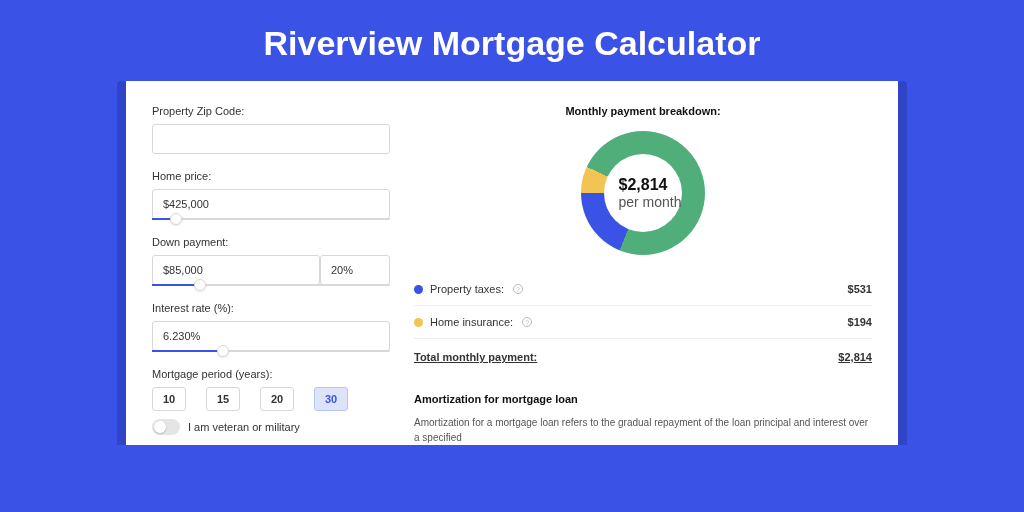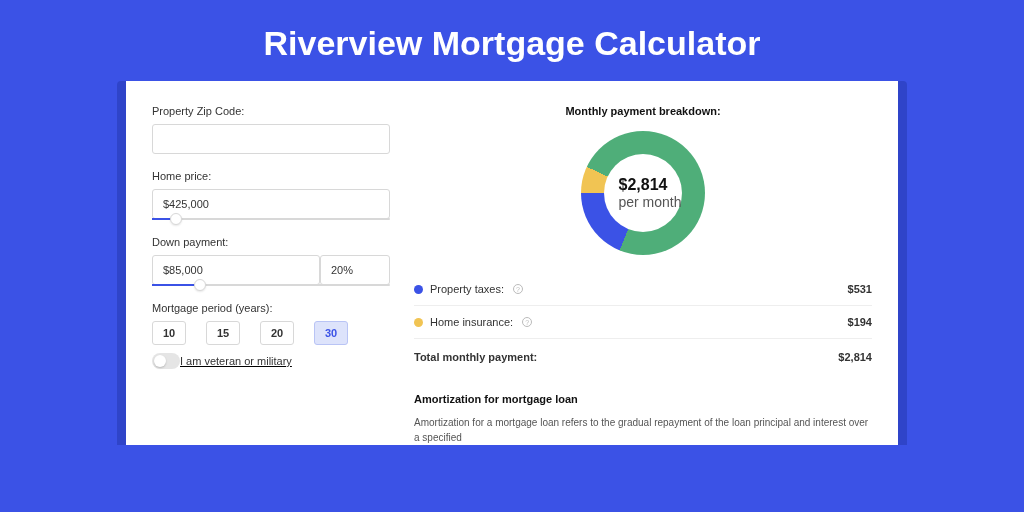--- a/index.html
+++ b/index.html
@@ -90,21 +90,21 @@
     display: flex;
     align-items: center;
     justify-content: center;
     cursor: pointer;
   }
   .period-btn.active {
     background: #dde3fb;
     border-color: #b9c4f5;
     color: #3b52e6;
   }
-  .toggle-row { display: flex; align-items: center; gap: 0; margin-top: 4px; text-decoration: underline; }
+  .toggle-row { display: flex; align-items: center; gap: 8px; margin-top: 4px; }
   .toggle {
     width: 28px;
     height: 16px;
     background: #e5e5e5;
     border-radius: 8px;
     position: relative;
   }
   .toggle::after {
     content: "";
     position: absolute;
@@ -143,21 +143,21 @@
   .donut-sub { font-size: 14px; color: #555; padding-left: 14px; }
   .legend-row {
     display: flex;
     align-items: center;
     justify-content: space-between;
     padding: 10px 0;
     border-bottom: 1px solid #eee;
     font-size: 11px;
     color: #333;
   }
-  .legend-row.total { font-weight: 700; border-bottom: none; padding-top: 12px; }
+  .legend-row.total { font-weight: 700; border-bottom: none; padding-top: 12px; text-decoration: underline; }
   .legend-left { display: flex; align-items: center; gap: 7px; }
   .dot { width: 9px; height: 9px; border-radius: 50%; }
   .info-icon {
     width: 10px; height: 10px; border: 1px solid #bbb; border-radius: 50%;
     font-size: 7px; color: #bbb; display: inline-flex; align-items: center; justify-content: center;
     margin-left: 2px;
   }
   .amort-section { margin-top: 20px; }
   .amort-title { font-size: 11px; font-weight: 700; color: #111; margin-bottom: 10px; }
   .amort-text { font-size: 10px; color: #555; line-height: 1.5; }
@@ -192,20 +192,28 @@
         <div class="dp-row">
           <input class="text-input" value="$85,000" style="">
           <input class="text-input pct" value="20%" style="">
         </div>
         <div class="slider-track">
           <div class="slider-fill" style="width:20%"></div>
           <div class="slider-thumb" style="left:20%"></div>
         </div>
       </div>
 
+      <div class="input-row">
+        <label class="field-label">Interest rate (%):</label>
+        <input class="text-input" value="6.230%" style="">
+        <div class="slider-track">
+          <div class="slider-fill" style="width:30%"></div>
+          <div class="slider-thumb" style="left:30%"></div>
+        </div>
+      </div>
 
       <div class="input-row" style="margin-bottom:8px;">
         <label class="field-label">Mortgage period (years):</label>
         <div class="period-row" id="period-row">
             <div class="period-btn">10</div>
             <div class="period-btn">15</div>
             <div class="period-btn">20</div>
             <div class="period-btn active">30</div>
           </div>
       </div>

